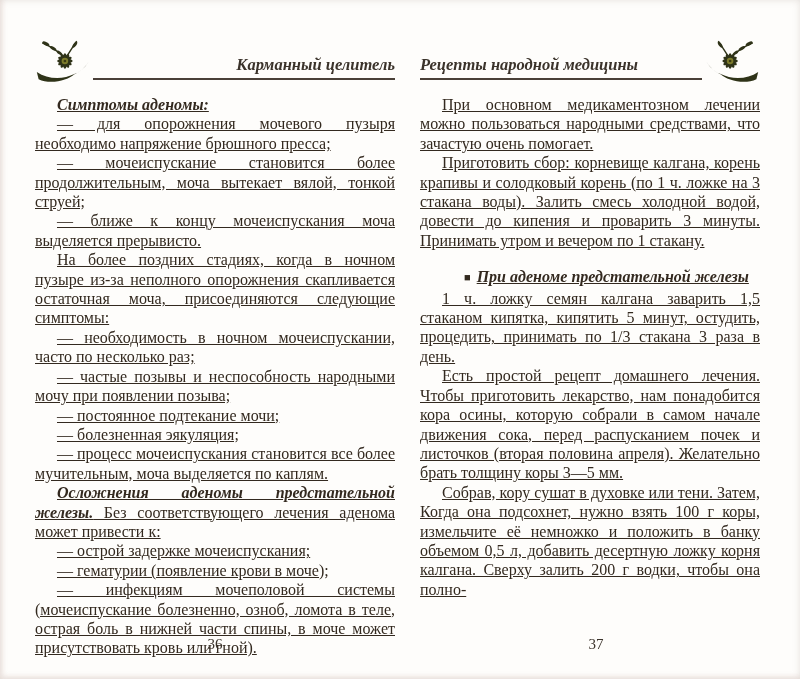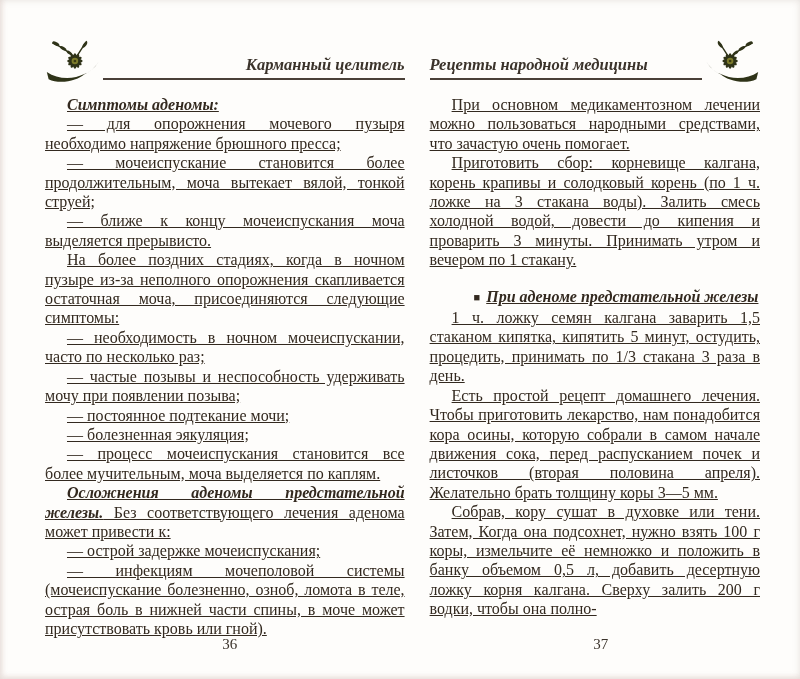--- a/index.html
+++ b/index.html
@@ -16,21 +16,21 @@
   .book::after{
     content:"";position:absolute;inset:0;pointer-events:none;
     box-shadow:inset 0 0 7px rgba(165,152,142,.28), inset 3px -3px 4px rgba(205,165,155,.14);
   }
   .page{
     position:relative;
     box-sizing:border-box;
     padding-top:38px;
     height:679px;
   }
-  .page-left{width:395px;padding-left:25px;margin-left:20px;}
+  .page-left{width:395px;padding-left:35px;}
   .page-right{width:405px;padding-left:25px;padding-right:40px;}
 
   .page-header{
     display:flex;align-items:flex-end;
     height:48px;margin-bottom:9px;
   }
   .ornament{flex:0 0 auto;}
   .ornament svg{display:block;}
   .ornament.mirrored svg{transform:scaleX(-1);}
   .title-rule{
@@ -114,26 +114,27 @@
       </span>
       <div class="title-rule align-right">Карманный целитель</div>
     </div>
     <div class="content">
         <p class="heading">Симптомы аденомы:</p>
         <p>— для опорожнения мочевого пузыря необходимо напряжение брюшного пресса;</p>
         <p>— мочеиспускание становится более продолжительным, моча вытекает вялой, тонкой струей;</p>
         <p>— ближе к концу мочеиспускания моча выделяется прерывисто.</p>
         <p>На более поздних стадиях, когда в ночном пузыре из-за неполного опорожнения скапливается остаточная моча, присоединяются следующие симптомы:</p>
         <p>— необходимость в ночном мочеиспускании, часто по несколько раз;</p>
-        <p>— частые позывы и неспособность удерживать мочу при появлении позыва;</p>
+        <p>— частые позывы и неспособность народными мочу при появлении позыва;</p>
         <p>— постоянное подтекание мочи;</p>
         <p>— болезненная эякуляция;</p>
         <p>— процесс мочеиспускания становится все более мучительным, моча выделяется по каплям.</p>
         <p><span class="lead">Осложнения аденомы предстательной железы.</span> Без соответствующего лечения аденома может привести к:</p>
         <p>— острой задержке мочеиспускания;</p>
+        <p>— гематурии (появление крови в моче);</p>
         <p>— инфекциям мочеполовой системы (мочеиспускание болезненно, озноб, ломота в теле, острая боль в нижней части спины, в моче может присутствовать кровь или гной).</p>
       </div>
     <div class="page-number">36</div>
   </div>
 
   <div class="page page-right">
     <div class="page-header">
       <div class="title-rule align-left">Рецепты народной медицины</div>
       <span class="ornament mirrored">
         <svg width="58" height="50" viewBox="0 0 64 52">

